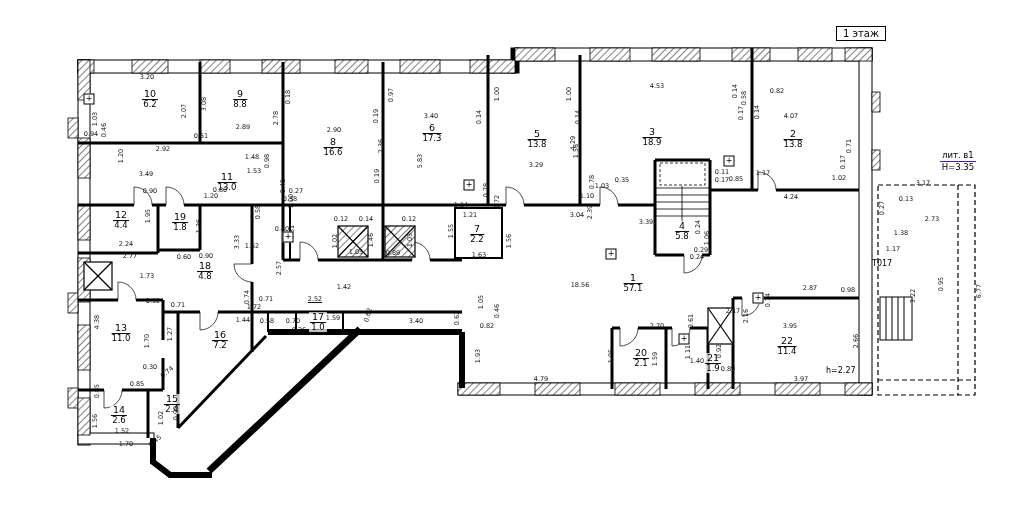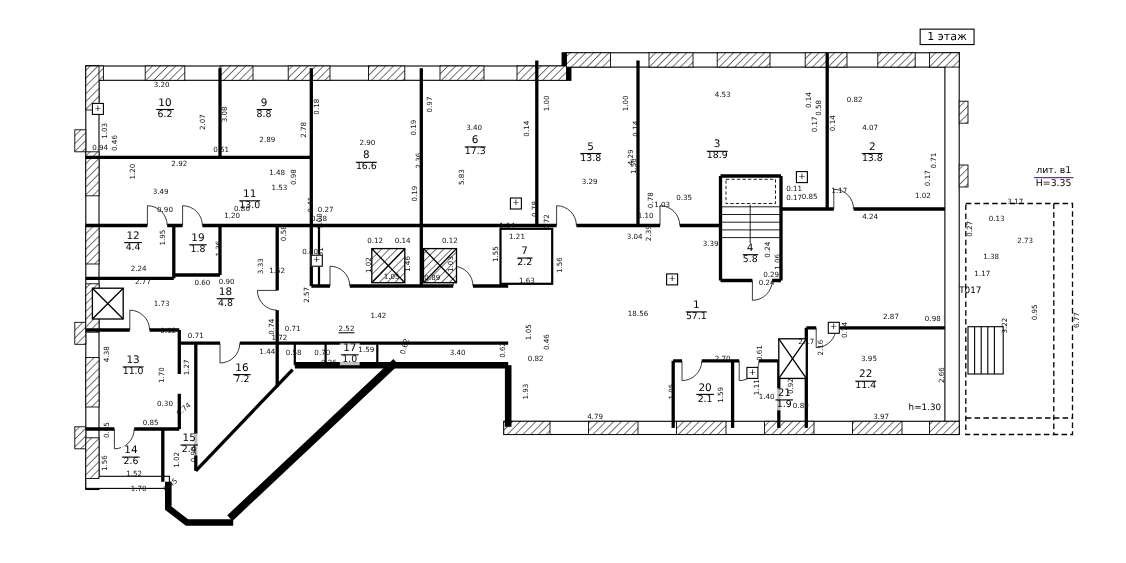--- a/index.html
+++ b/index.html
@@ -457,15 +457,15 @@
 
   <div class="title-box">
     <span>1 этаж</span>
   </div>
 
   <div class="legend">
     <span class="lit">лит. в1</span>
     <span class="h">Н=3.35</span>
   </div>
 
-  <div class="note-h">h=1.30</div>
+  <div class="note-h">h=2.27</div>
   <div class="note-t">Т017</div>
 </div>
 
 </body></html>

